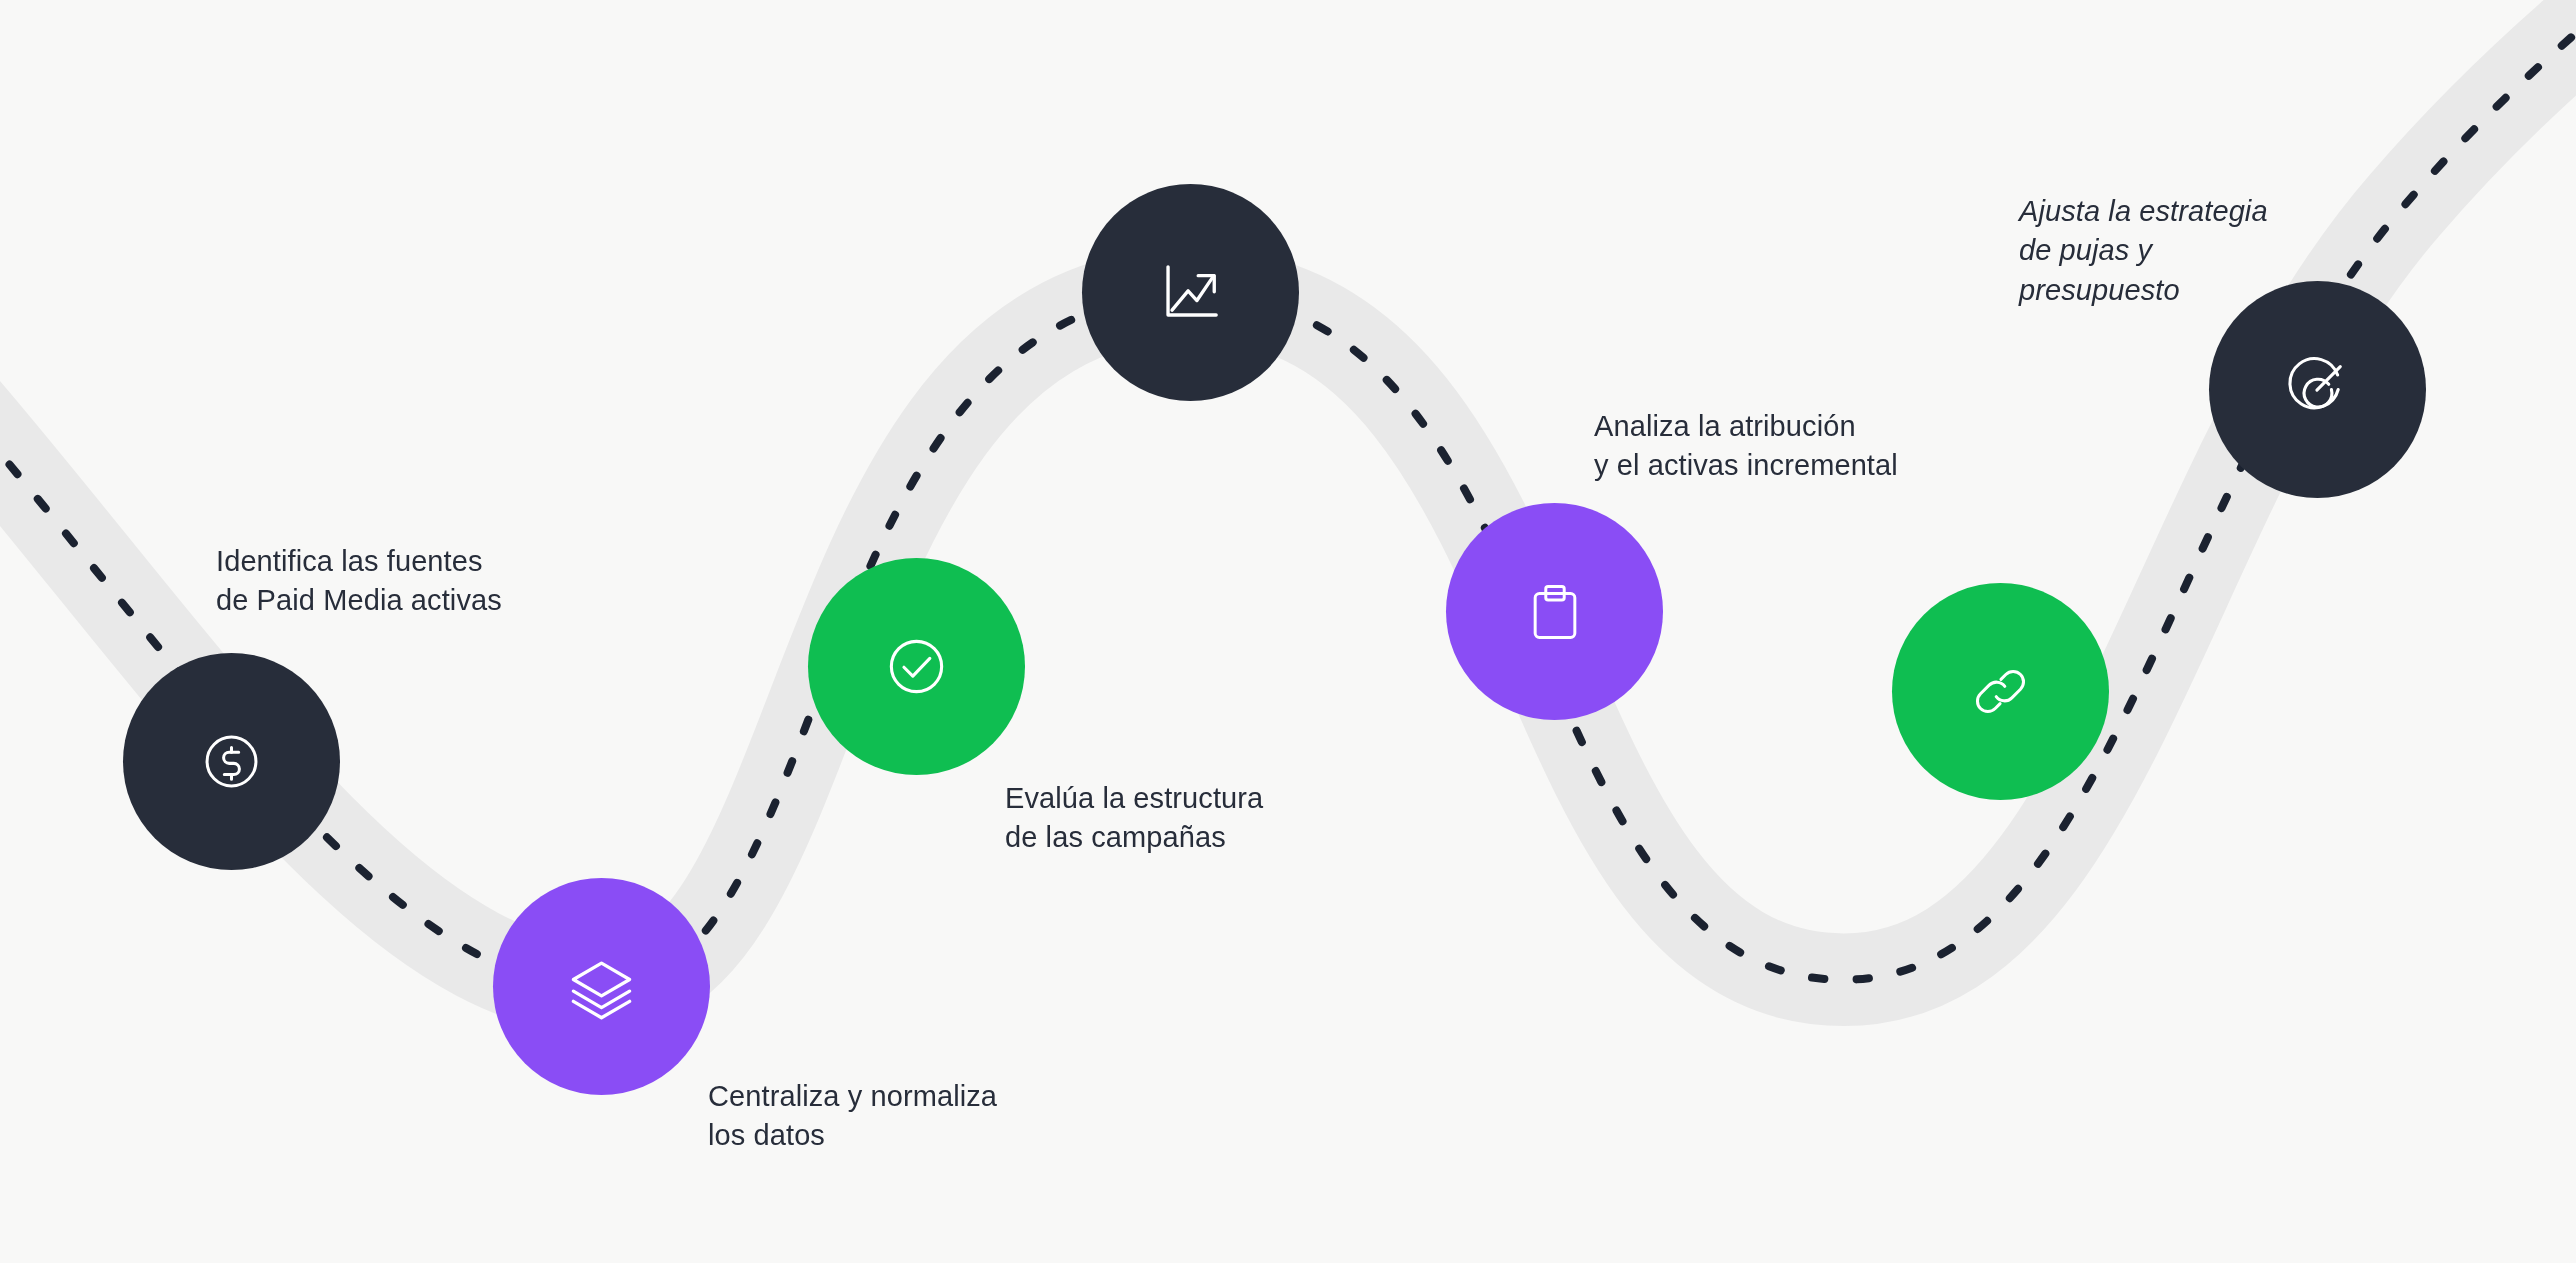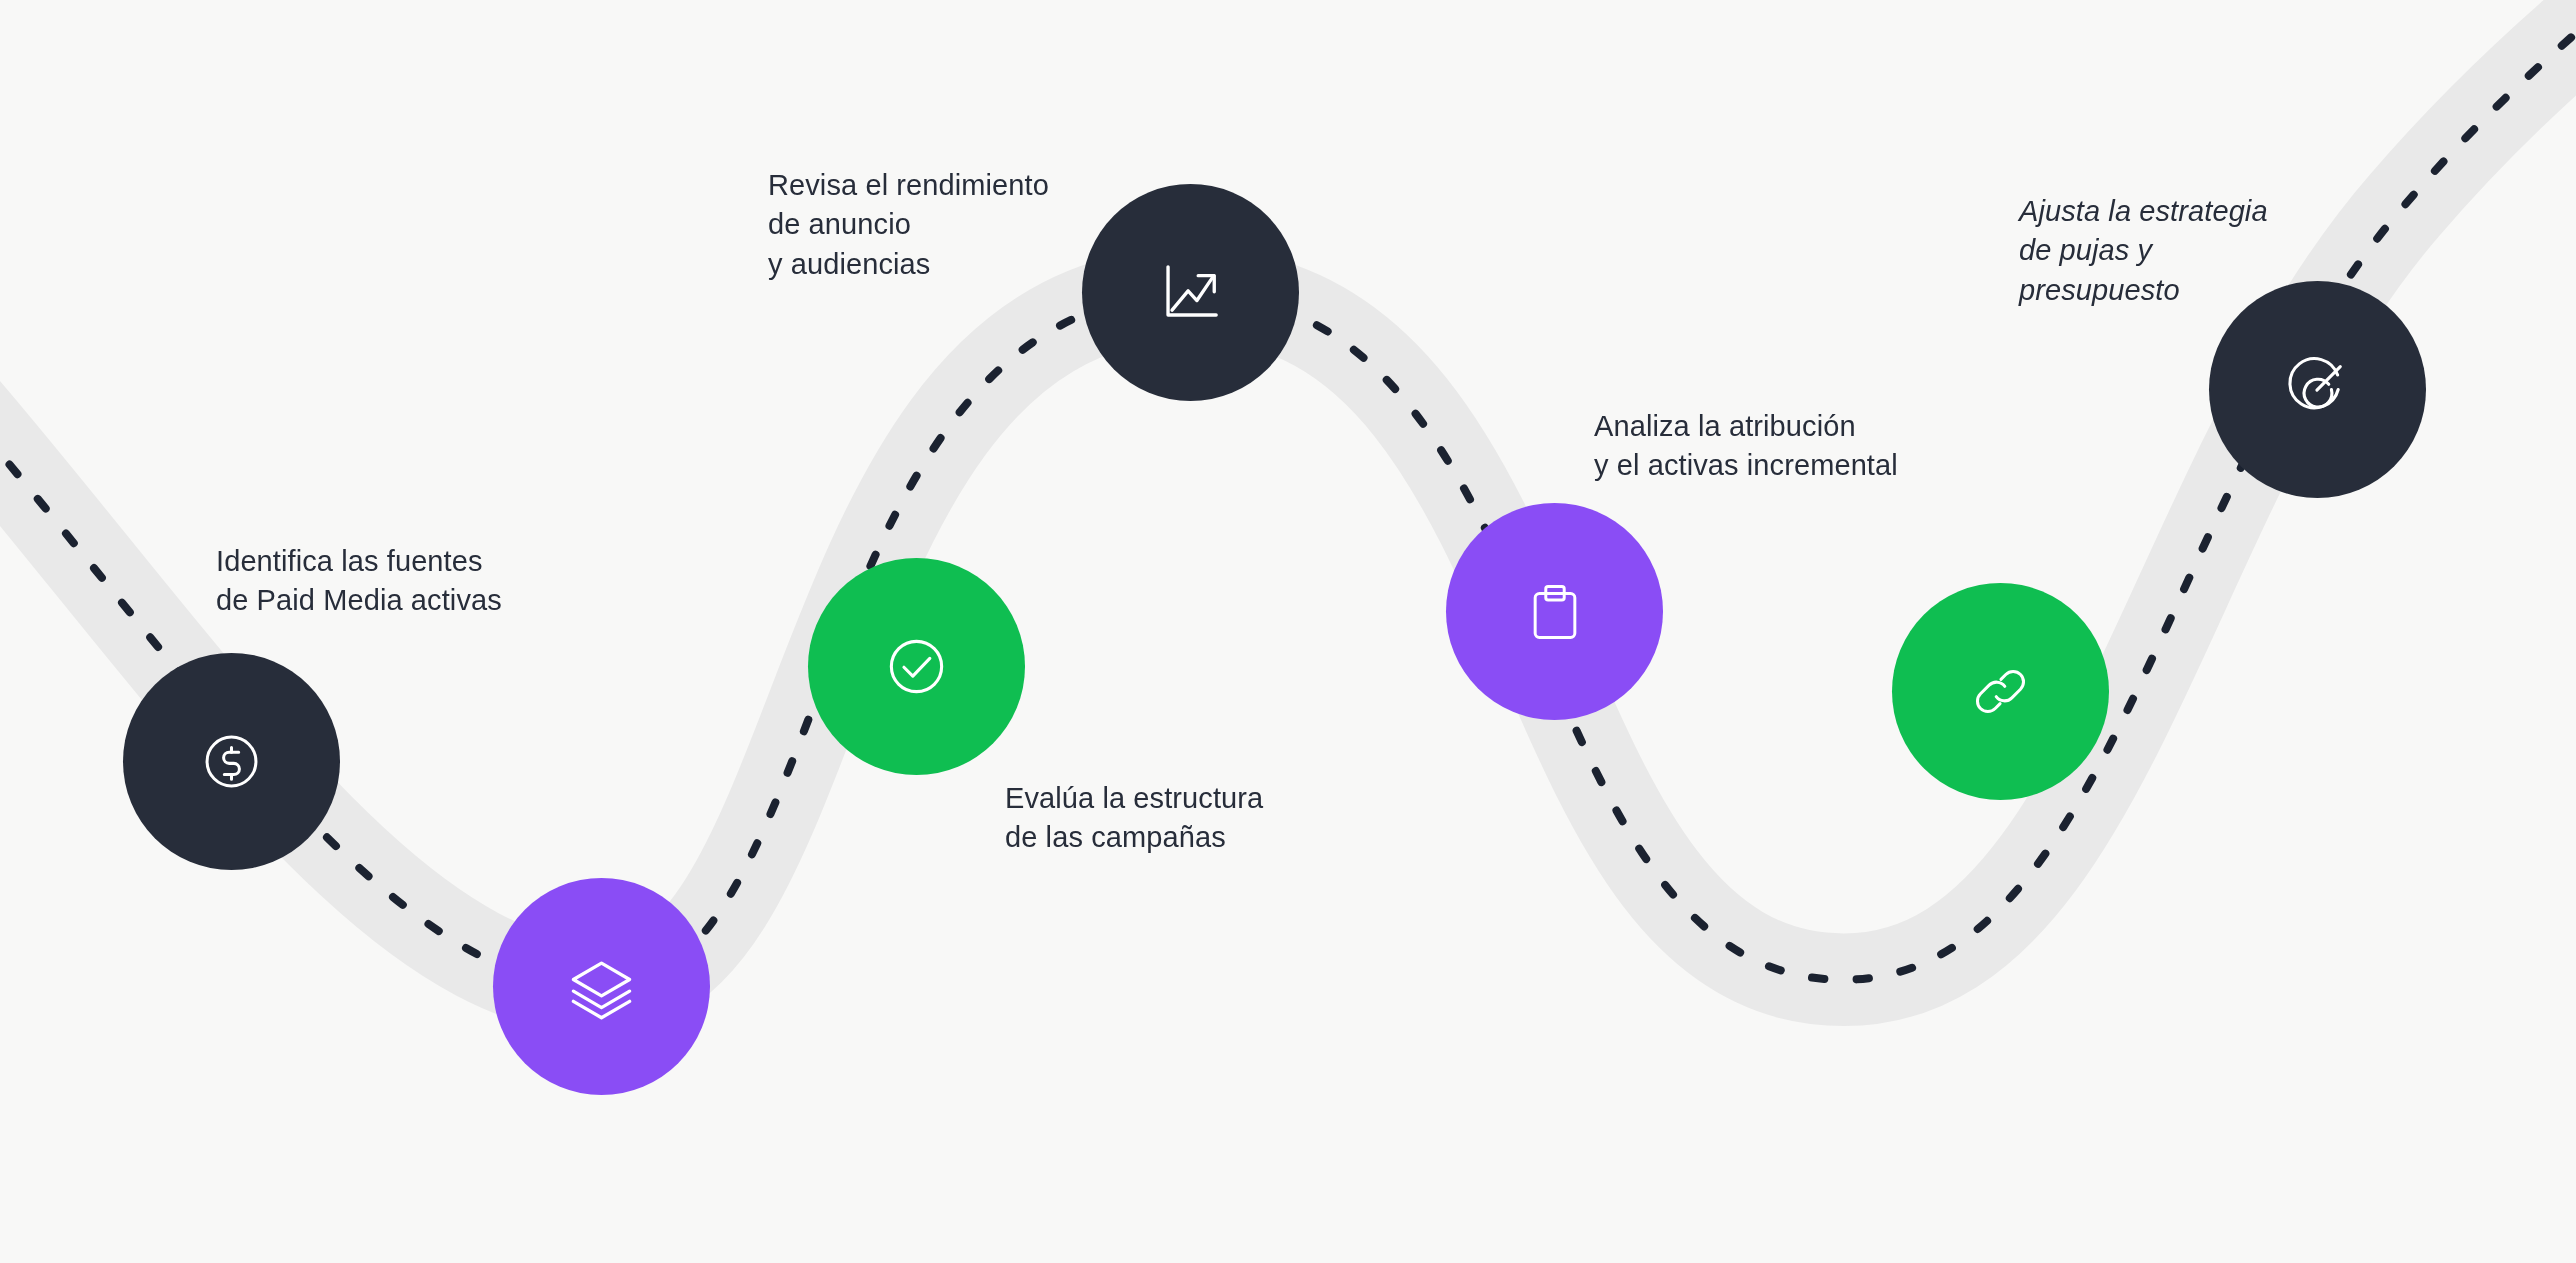--- a/index.html
+++ b/index.html
@@ -82,20 +82,22 @@
 
   <div class="node" style="left:493px; top:878px; width:217px; height:217px; background:#8a4df5;">
     <span>
       <svg width="75" height="75" viewBox="0 0 48 48" fill="none" stroke="#ffffff" stroke-width="2.1" stroke-linecap="round" stroke-linejoin="round">
         <path d="M24 9 L42 19.5 L24 30 L6 19.5 Z"></path>
         <path d="M6 27 L24 37.5 L42 27"></path>
         <path d="M6 33.5 L24 44 L42 33.5"></path>
       </svg>
     </span>
   </div>
+  <div class="label" style="left:708px; top:1077px;">Centraliza y normaliza
+los datos</div>
 
   <div class="node" style="left:808px; top:558px; width:217px; height:217px; background:#0fbe51;">
     <span>
       <svg width="71" height="71" viewBox="0 0 48 48" fill="none" stroke="#ffffff" stroke-width="2.1" stroke-linecap="round" stroke-linejoin="round">
         <circle cx="24" cy="24" r="17"></circle>
         <path d="M15.5 24.5 L21.5 30.5 L33 18.5"></path>
       </svg>
     </span>
   </div>
   <div class="label" style="left:1005px; top:779px;">Evalúa la estructura
@@ -103,23 +105,20 @@
 
   <div class="node" style="left:1082px; top:184px; width:217px; height:217px; background:#272d3a;">
     <span>
       <svg width="77" height="77" viewBox="0 0 48 48" fill="none" stroke="#ffffff" stroke-width="2.1" stroke-linecap="round" stroke-linejoin="round">
         <path d="M10 8 L10 38 L40 38"></path>
         <path d="M12.5 35 L22.5 23 L28 29 L38.5 13.5"></path>
         <path d="M28.8 13.5 L38.8 13.5 L38.8 23.5"></path>
       </svg>
     </span>
   </div>
-  <div class="label" style="left:768px; top:166px;">Revisa el rendimiento
-de anuncio
-y audiencias</div>
 
   <div class="node" style="left:1446px; top:503px; width:217px; height:217px; background:#8a4df5;">
     <span>
       <svg width="68" height="68" viewBox="0 0 48 48" fill="none" stroke="#ffffff" stroke-width="2.1" stroke-linecap="round" stroke-linejoin="round">
         <rect x="10" y="11" width="28" height="31" rx="3"></rect>
         <rect x="17.5" y="6" width="13" height="9.5" rx="1.6"></rect>
       </svg>
     </span>
   </div>
   <div class="label" style="left:1594px; top:407px;">Analiza la atribución

